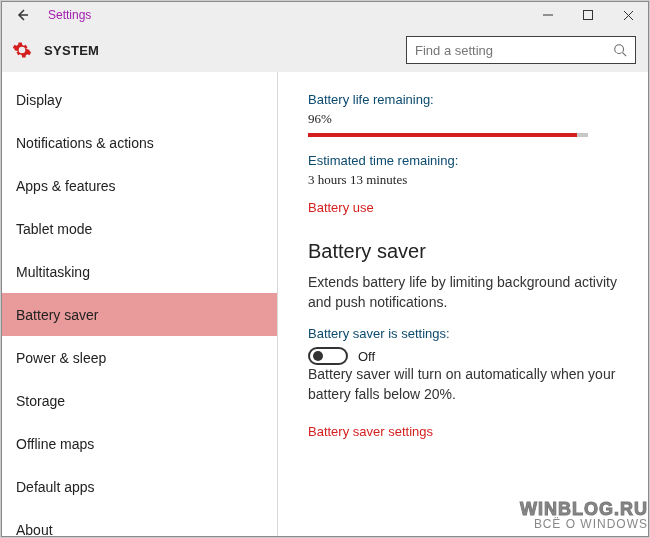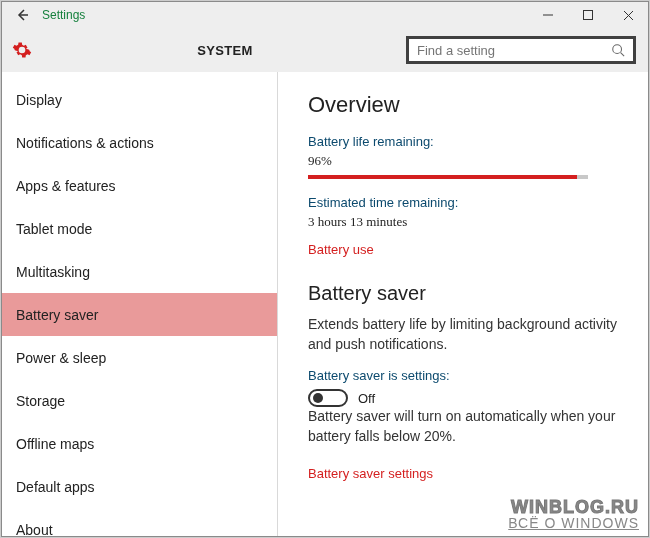--- a/index.html
+++ b/index.html
@@ -1,48 +1,48 @@
 <!DOCTYPE html>
 <html><head>
 <meta charset="utf-8">
 <style>
   * { box-sizing: border-box; margin: 0; padding: 0; font-family: "Segoe UI", Tahoma, sans-serif; }
   body { background: #ccc; width: 650px; height: 538px; overflow: hidden; }
   .window { background: #fff; width: 648px; height: 536px; margin: 1px; border: 1px solid #8a8a8a; position: relative; display: flex; flex-direction: column; }
   .titlebar { height: 26px; background: #eeeeee; display: flex; align-items: center; }
   .back-btn { width: 40px; height: 26px; display: flex; align-items: center; justify-content: center; }
-  .title { font-size: 12px; color: #15803d; flex: 1; }
+  .title { font-size: 12px; color: #a21caf; margin-left: 6px; flex: 1; }
   .winbtns { display: flex; }
   .winbtn { width: 40px; height: 26px; display: flex; align-items: center; justify-content: center; }
   .header { height: 44px; background: #eeeeee; display: flex; align-items: center; padding: 0 12px 0 10px; }
   .gear { color: #d41f1f; margin-right: 12px; }
-  .header-title { font-weight: 600; font-size: 13px; color: #222; flex: 1; letter-spacing: .3px; text-align: center; }
-  .search { width: 230px; height: 28px; border: 3px solid #404040; background: #fff; display: flex; align-items: center; padding: 0 8px; }
+  .header-title { font-weight: 600; font-size: 13px; color: #222; flex: 1; letter-spacing: .3px; }
+  .search { width: 230px; height: 28px; border: 1px solid #404040; background: #fff; display: flex; align-items: center; padding: 0 8px; }
   .search input { border: none; outline: none; flex: 1; font-size: 13px; color: #333; background: transparent; }
   .search .mag { color: #666; }
   .body { display: flex; flex: 1; overflow: hidden; }
   .sidebar { width: 276px; border-right: 1px solid #d9d9d9; background: #fff; overflow-y: auto; padding-top: 6px; }
   .side-item { height: 43px; display: flex; align-items: center; padding-left: 14px; font-size: 14px; color: #222; cursor: default; }
   .side-item.active { background: #e99a9a; }
   .content { flex: 1; padding: 20px 24px 12px 30px; overflow-y: auto; color: #222; }
   h2 { font-weight: 400; font-size: 22px; margin-bottom: 16px; }
   h3 { font-weight: 400; font-size: 20px; margin: 24px 0 10px 0; }
   .label { font-size: 13px; color: #0c4a6e; margin-bottom: 4px; }
   .value { font-size: 13px; color: #222; margin-bottom: 6px; font-family: Liberation Serif, serif; }
   .progress { width: 280px; height: 4px; background: #c8c8c8; margin-bottom: 16px; }
   .progress-fill { height: 100%; background: #d41f1f; }
   .link { font-size: 13px; color: #d41f1f; cursor: pointer; margin-top: 6px; display: inline-block; }
   .desc { font-size: 14px; color: #333; line-height: 1.4; margin-bottom: 14px; }
   .toggle-row { display: flex; align-items: center; margin-top: 6px; }
   .toggle { width: 40px; height: 18px; border: 2px solid #333; border-radius: 11px; position: relative; margin-right: 10px; }
   .toggle-knob { width: 10px; height: 10px; background: #333; border-radius: 50%; position: absolute; top: 2px; left: 3px; }
   .toggle-label { font-size: 13px; }
-  .watermark { position: absolute; right: 9px; bottom: 6px; text-align: right; line-height: 1; }
+  .watermark { position: absolute; right: 0; bottom: 6px; text-align: right; line-height: 1; }
   .wm1 { font-family: Arial, sans-serif; font-size: 18px; font-weight: bold; letter-spacing: 1px; color: #888; -webkit-text-stroke: 1px #777; }
-  .wm2 { font-size: 14px; letter-spacing: 1px; color: #888; text-decoration: underline; }
+  .wm2 { font-size: 12px; letter-spacing: 1px; color: #888; }
   svg { display: block; }
 </style>
 </head>
 <body>
 
 <div class="window">
   <div class="titlebar">
     <div class="back-btn">
       <svg width="16" height="16" viewBox="0 0 16 16">
           <path d="M10 3 L5 8 L10 13" stroke="#333" stroke-width="1.5" fill="none"></path>
@@ -96,21 +96,20 @@
         <div class="side-item">Multitasking</div>
         <div class="side-item active">Battery saver</div>
         <div class="side-item">Power &amp; sleep</div>
         <div class="side-item">Storage</div>
         <div class="side-item">Offline maps</div>
         <div class="side-item">Default apps</div>
         <div class="side-item">About</div>
       </div>
 
     <div class="content">
-      <h2>Overview</h2>
       <div class="label">Battery life remaining:</div>
       <div class="value">96%</div>
       <div class="progress">
         <div class="progress-fill" id="progress-fill" style="width: 96%;"></div>
       </div>
       <div class="label">Estimated time remaining:</div>
       <div class="value">3 hours 13 minutes</div>
       <a class="link">Battery use</a>
 
       <h3>Battery saver</h3>

